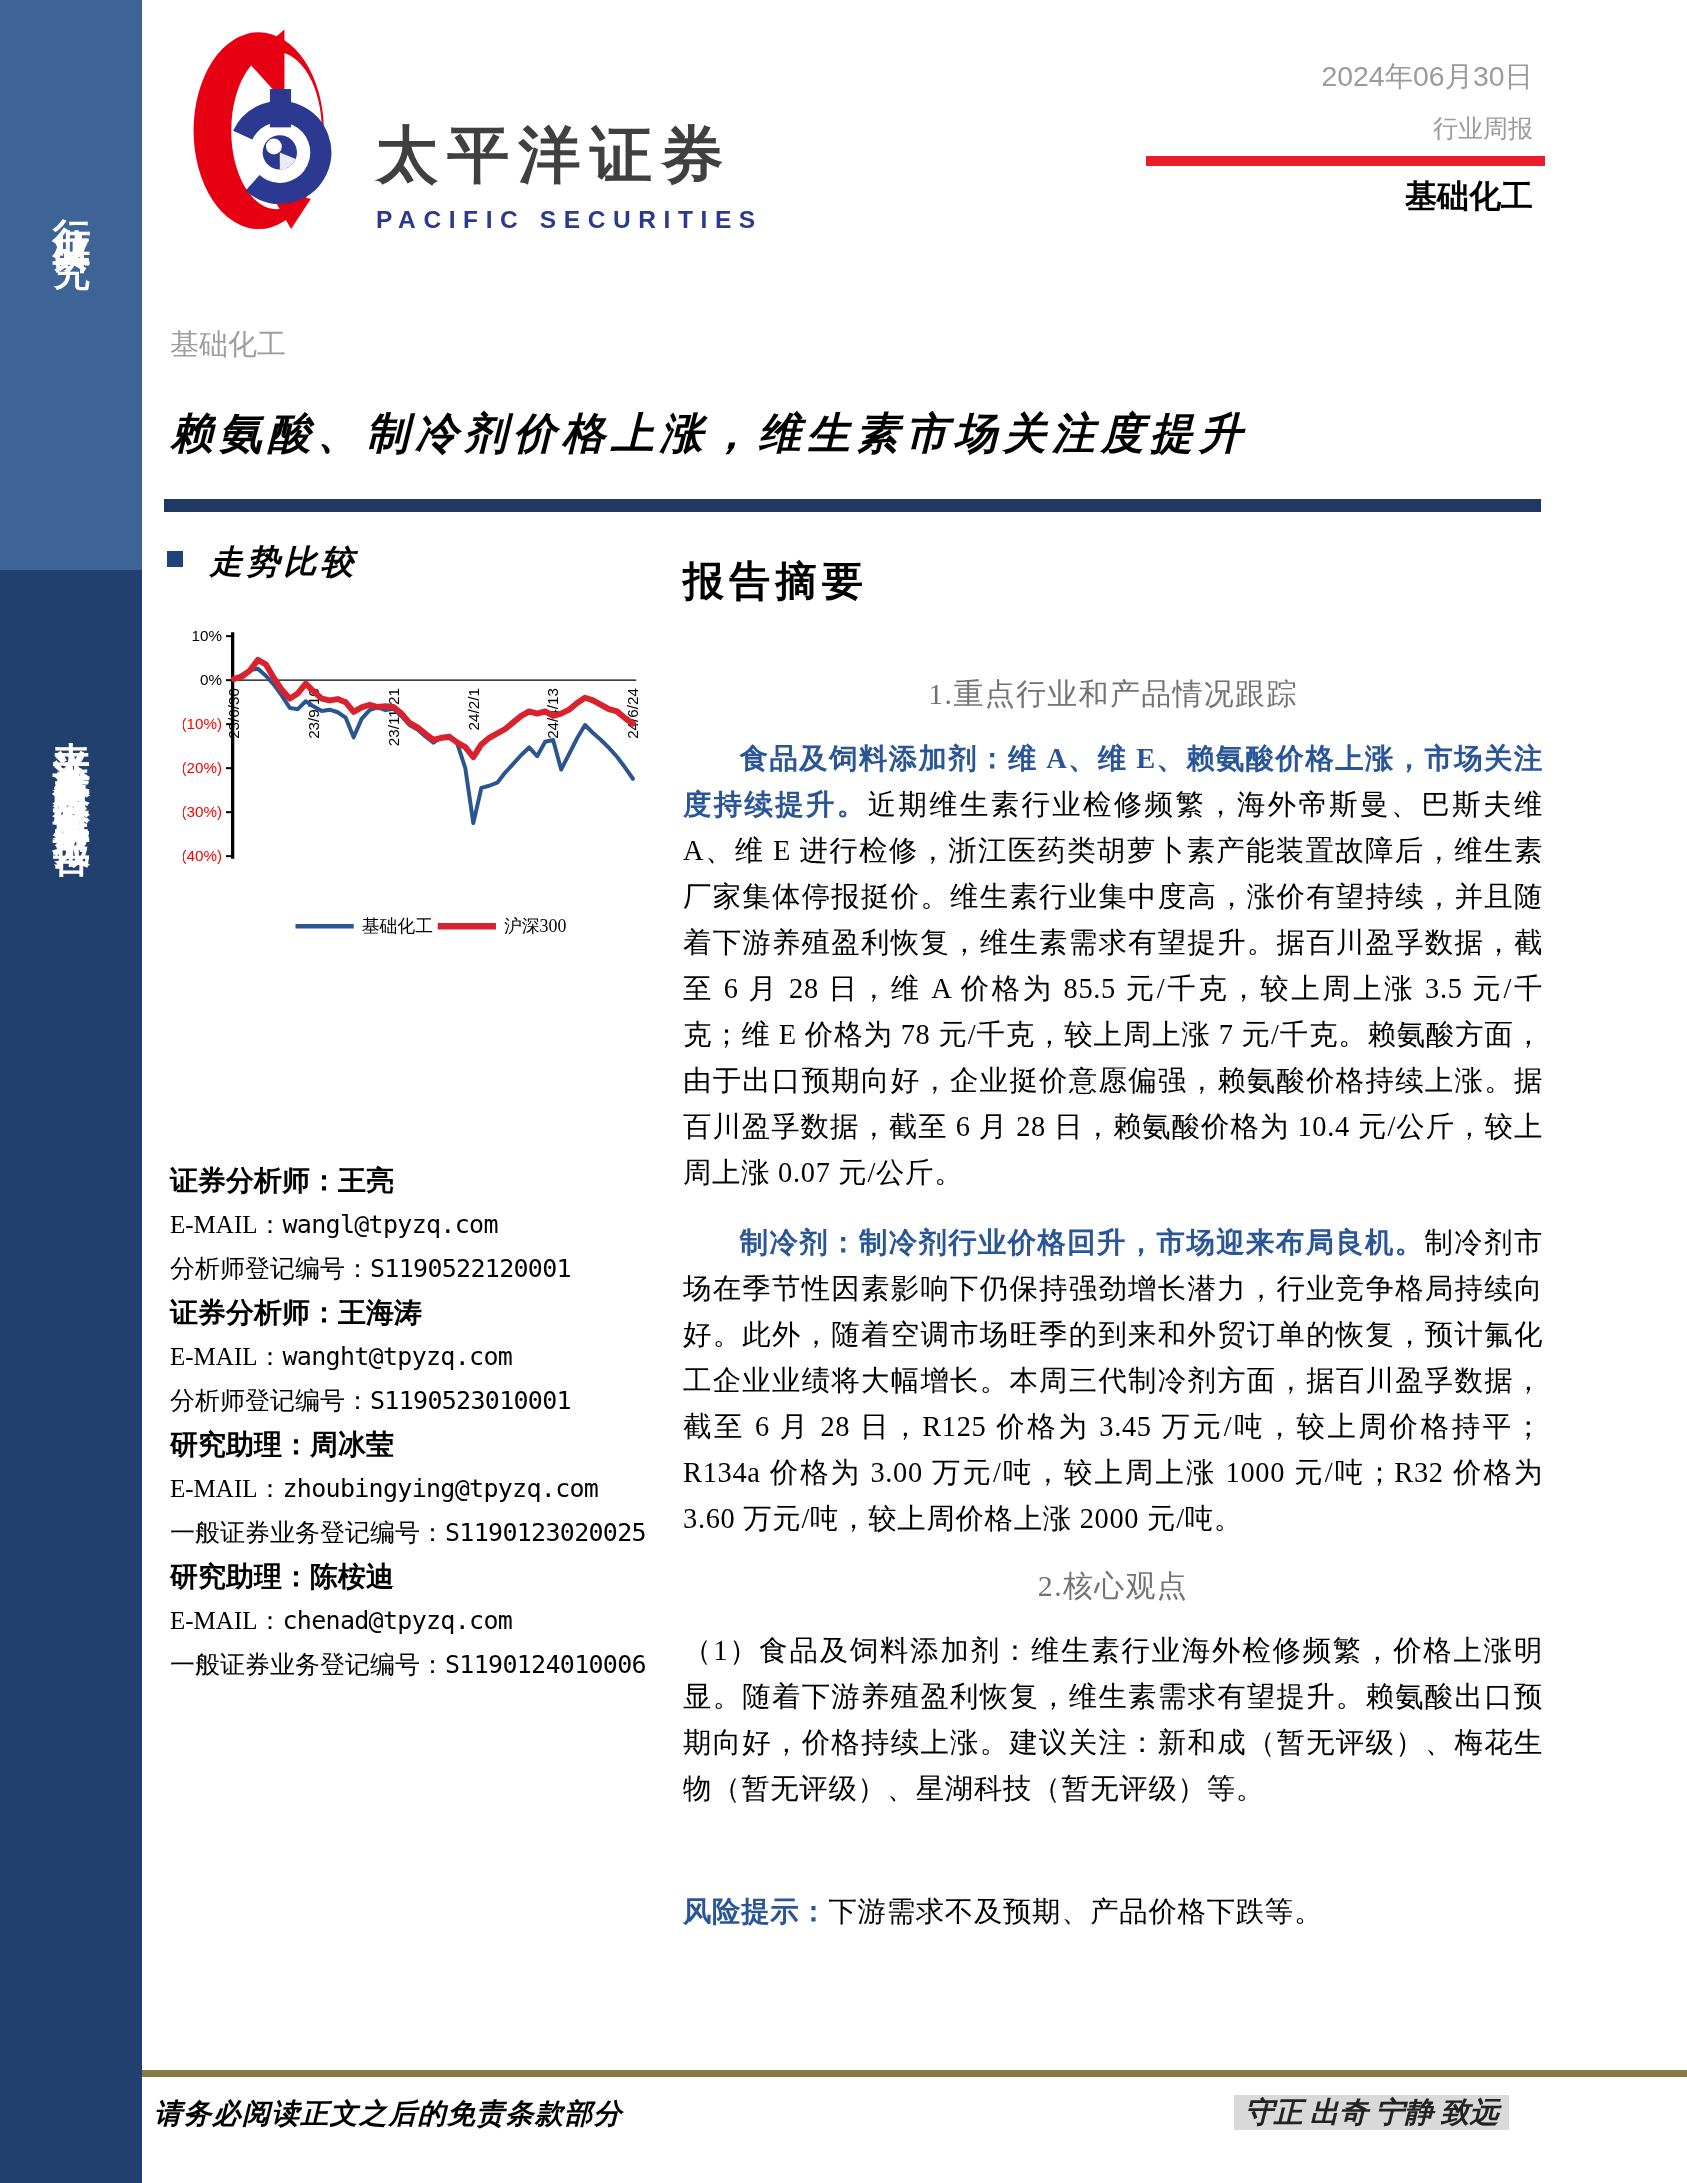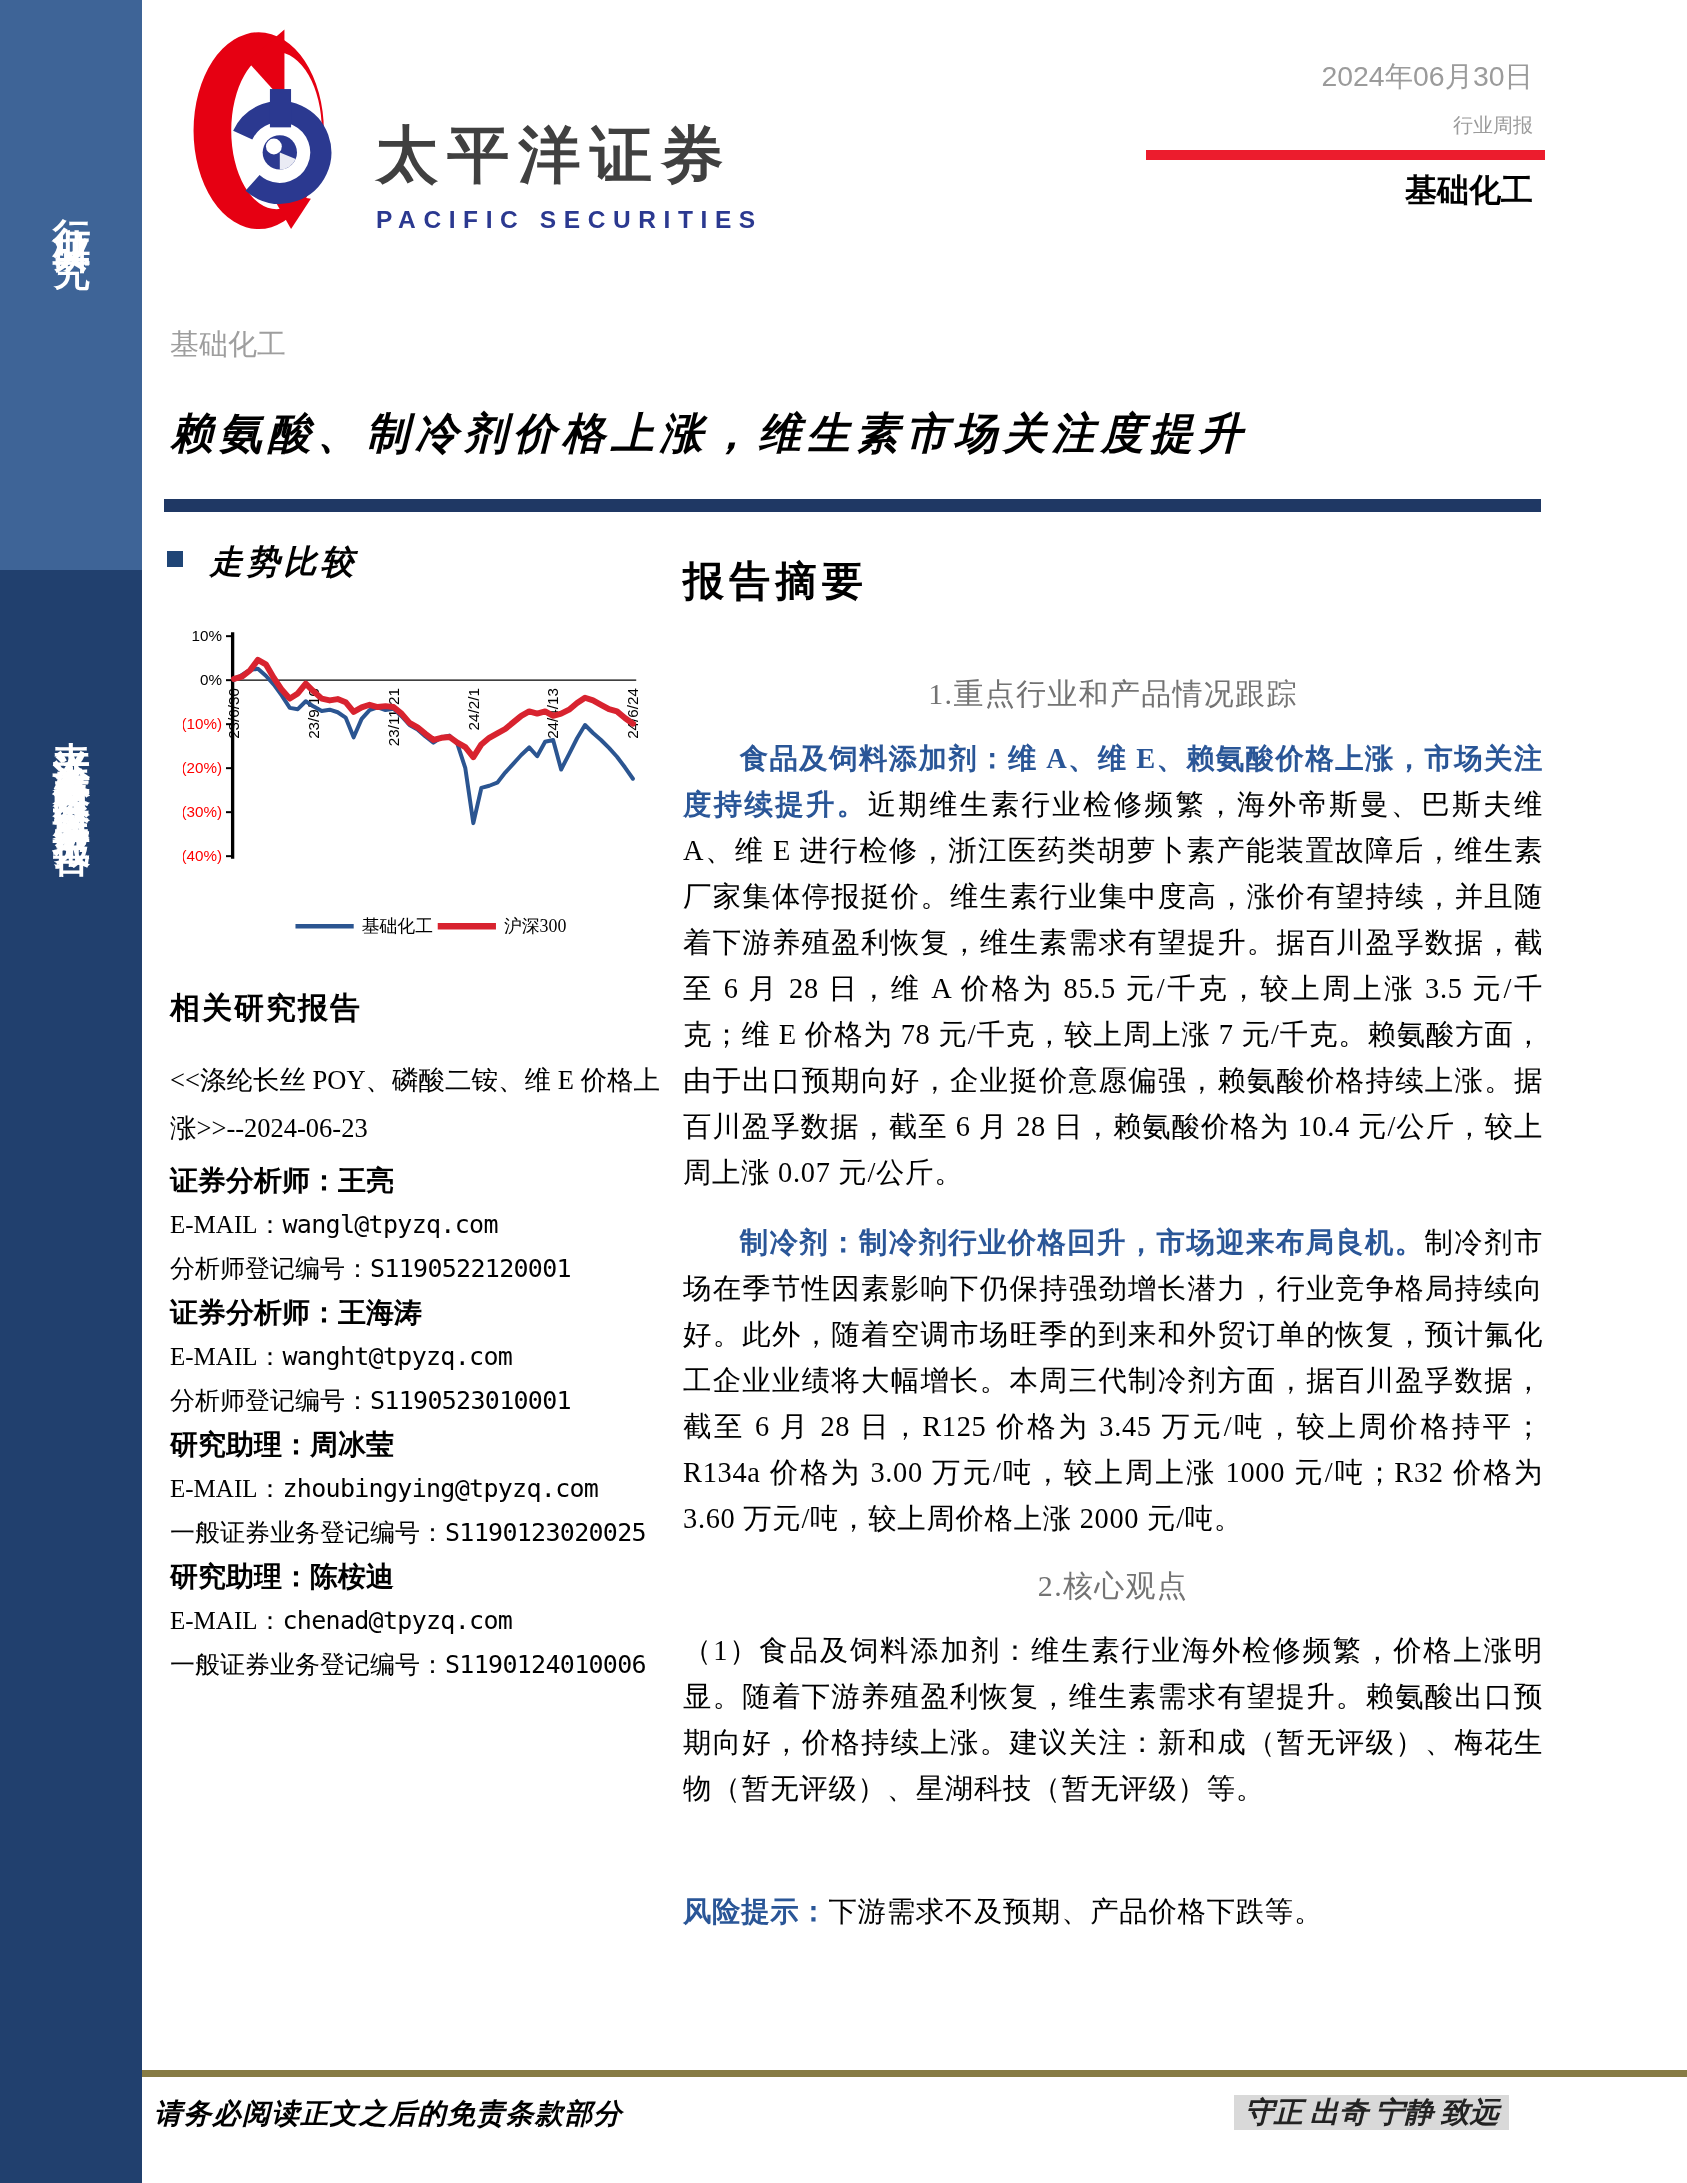--- a/index.html
+++ b/index.html
@@ -22,21 +22,21 @@
   #logo-text { margin-left:44px; margin-top:85px; }
   #logo-cn { font-family:"Liberation Sans","DejaVu Sans",sans-serif; font-weight:900;
              color:#404040; font-size:62px; letter-spacing:9.3px; white-space:nowrap; }
   #logo-en { font-family:"Liberation Sans","DejaVu Sans",sans-serif; font-weight:700;
              color:#2B3990; font-size:24.5px; letter-spacing:7.6px; margin-top:9.3px; white-space:nowrap; }
 
   
   #header-meta { position:absolute; right:154px; top:58px; width:423px; text-align:right;
                  font-family:Liberation Sans, sans-serif; }
   #report-date { font-size:28.4px; color:#9B9B9B; }
-  #report-type { font-size:20px; color:#9B9B9B; margin-top:16px; }
+  #report-type { font-size:25px; color:#9B9B9B; margin-top:16px; }
   #rating { font-size:32px; color:#2E6DA3; font-weight:bold; margin-top:17px; }
   #rating-underline { width:399px; height:10px; background:#EC1C2D; margin:10.6px 0 0 auto;
                       transform:translateX(12px); }
   #industry-name { font-size:32px; color:#000; font-weight:bold; margin-top:9.3px; }
 
   
   #category-label { position:absolute; left:170px; top:325px; font-size:29px; color:#9E9E9E; }
   #report-title { position:absolute; left:170px; top:405px; width:1296px; font-size:43px;
                   font-weight:600; font-style:oblique; letter-spacing:6px; white-space:nowrap; }
   #title-divider { position:absolute; left:164px; top:499px; width:1377px; height:12.6px; background:#1F3864; }
@@ -145,24 +145,20 @@
       <text x="0" y="0" text-anchor="end" fill="#000" font-size="23" font-family="&quot;Liberation Sans&quot;,&quot;DejaVu Sans&quot;,sans-serif" transform="translate(567.4,112) rotate(-90)">24/4/13</text>
       <text x="0" y="0" text-anchor="end" fill="#000" font-size="23" font-family="&quot;Liberation Sans&quot;,&quot;DejaVu Sans&quot;,sans-serif" transform="translate(688,112) rotate(-90)">24/6/24</text>
       <polyline points="77.0,100.0 89.1,92.0 101.1,84.7 113.2,82.7 125.2,93.3 137.3,106.7 149.4,123.3 161.4,141.9 173.5,143.9 185.5,131.9 197.6,139.9 209.7,146.6 221.7,144.6 233.8,148.5 245.8,156.5 257.9,186.4 270.0,158.5 282.0,145.2 294.1,141.2 306.1,145.2 318.2,143.2 330.3,154.5 342.3,167.8 354.4,174.5 366.4,185.1 378.5,194.4 390.6,186.4 402.6,183.8 414.7,196.4 426.7,233.0 438.8,316.1 450.9,262.9 462.9,259.6 475.0,254.9 487.0,239.7 499.1,226.4 511.2,213.1 523.2,201.7 535.3,215.0 547.3,193.1 559.4,190.4 571.5,235.0 583.5,211.7 595.6,187.8 607.6,167.8 619.7,179.8 631.8,190.4 643.8,202.4 655.9,215.7 667.9,231.7 680.0,249.0" fill="none" stroke="#2B5591" stroke-width="6" stroke-linejoin="round" stroke-linecap="round"></polyline>
       <polyline points="77.0,98.0 89.1,94.7 101.1,85.4 113.2,69.4 125.2,76.1 137.3,96.7 149.4,114.6 161.4,127.9 173.5,120.0 185.5,105.3 197.6,117.3 209.7,127.9 221.7,130.6 233.8,128.6 245.8,133.3 257.9,147.9 270.0,141.2 282.0,137.2 294.1,140.6 306.1,139.2 318.2,140.6 330.3,150.5 342.3,164.5 354.4,171.2 366.4,181.1 378.5,190.4 390.6,187.1 402.6,185.8 414.7,194.4 426.7,201.1 438.8,216.4 450.9,197.1 462.9,187.1 475.0,180.5 487.0,173.8 499.1,163.8 511.2,153.9 523.2,147.2 535.3,150.5 547.3,147.2 559.4,153.9 571.5,150.5 583.5,144.6 595.6,134.6 607.6,126.6 619.7,130.6 631.8,137.2 643.8,143.9 655.9,147.2 667.9,157.2 680.0,165.8" fill="none" stroke="#D8232F" stroke-width="9" stroke-linejoin="round" stroke-linecap="round"></polyline>
       <line x1="170" y1="472" x2="258" y2="472" stroke="#2B5591" stroke-width="7"></line>
       <text x="270" y="481" fill="#000" font-size="27" font-family="&quot;Liberation Serif&quot;,&quot;DejaVu Serif&quot;,serif">基础化工</text>
       <line x1="385" y1="472" x2="473" y2="472" stroke="#D8232F" stroke-width="10"></line>
       <text x="485" y="481" fill="#000" font-size="27" font-family="&quot;Liberation Serif&quot;,&quot;DejaVu Serif&quot;,serif">沪深300</text>
     </svg>
 
-  <div id="related-block">
-    <div id="related-title">相关研究报告</div>
-    <div id="related-item">&lt;&lt;涤纶长丝 POY、磷酸二铵、维 E 价格上涨&gt;&gt;--2024-06-23</div>
-  </div>
 
   <div id="analysts">
     <div class="a-line bold"><span>证券分析师：</span><span>王亮</span></div>
     <div class="a-line"><span>E-MAIL：</span><span class="mono">wangl@tpyzq.com</span></div>
     <div class="a-line"><span>分析师登记编号：</span><span class="mono">S1190522120001</span></div>
 
     <div class="a-line bold"><span>证券分析师：</span><span>王海涛</span></div>
     <div class="a-line"><span>E-MAIL：</span><span class="mono">wanght@tpyzq.com</span></div>
     <div class="a-line"><span>分析师登记编号：</span><span class="mono">S1190523010001</span></div>
 

